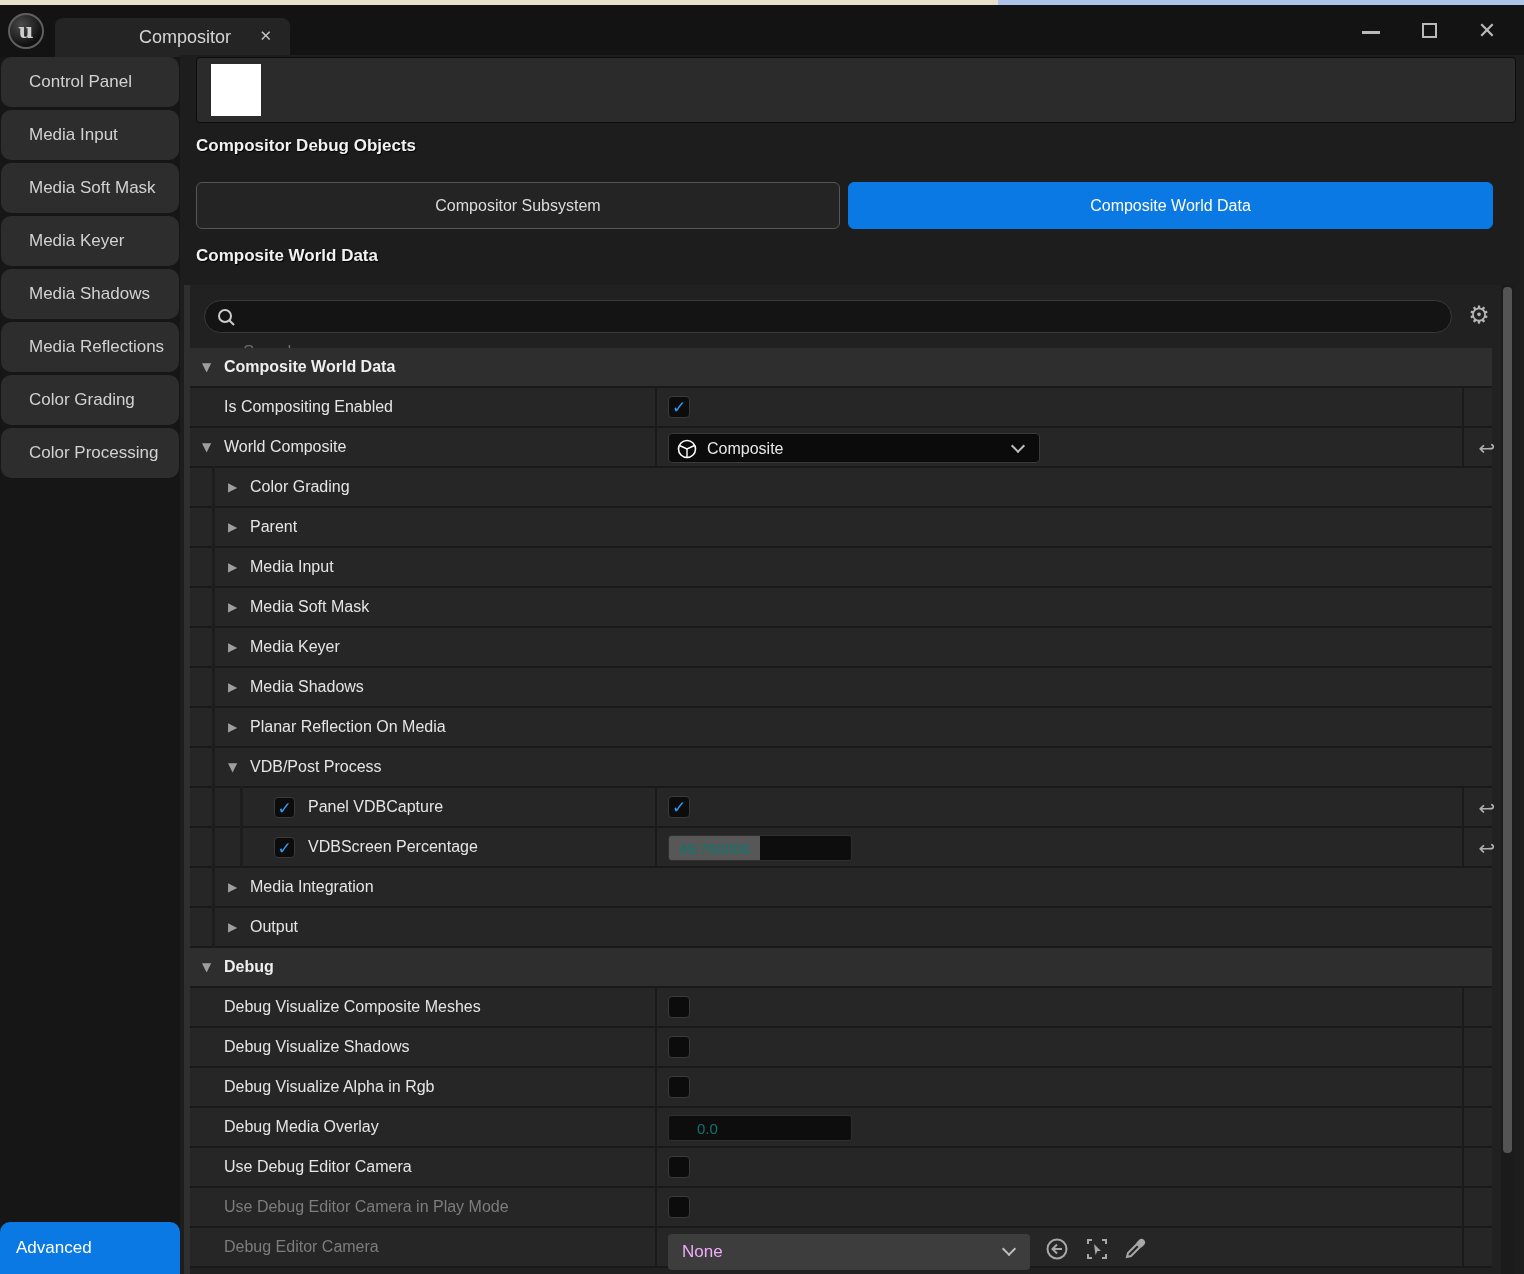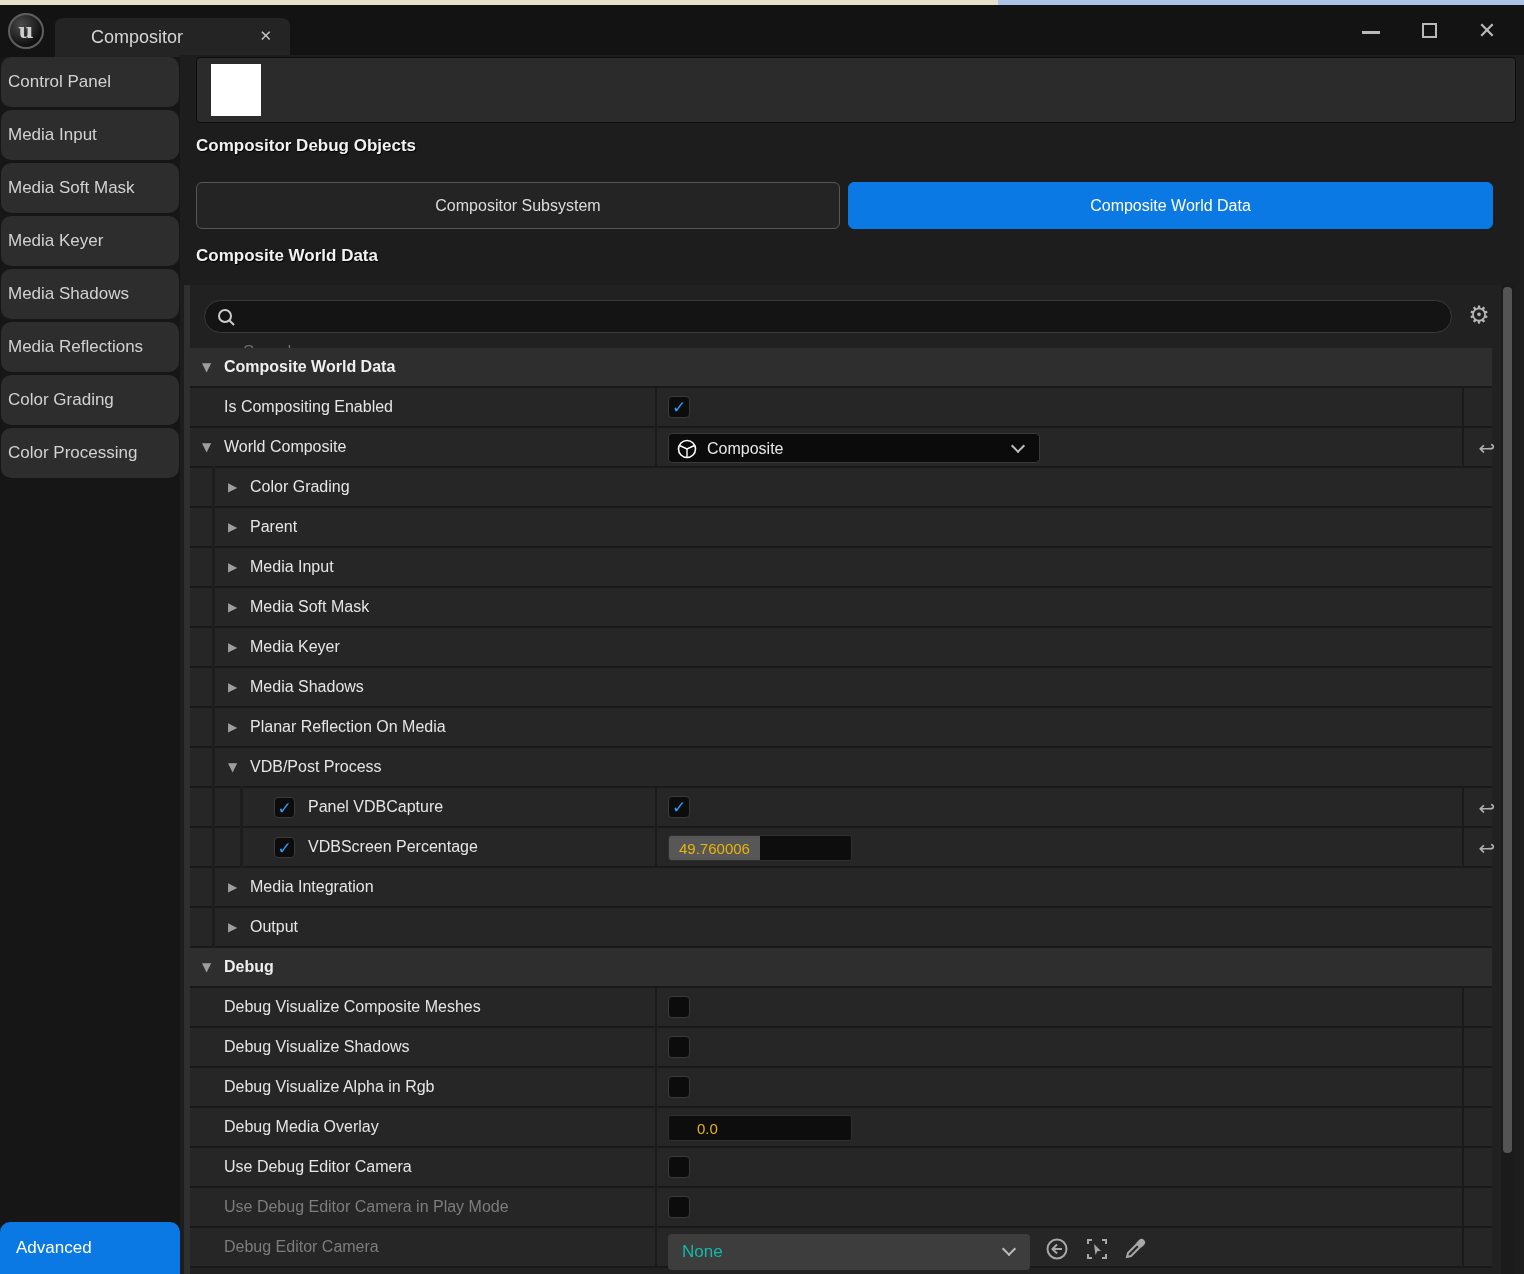--- a/index.html
+++ b/index.html
@@ -13,34 +13,34 @@
   .strip-right { left:998px; width:526px; background:#adc3e7; }
 
   
   .titlebar { position:absolute; left:0; top:5px; width:1524px; height:52px; background:#131313; }
   .ue-logo { position:absolute; left:8px; top:8px; width:36px; height:36px; border-radius:50%;
              background:radial-gradient(circle at 35% 30%, #4a4a4a, #101010 70%);
              border:2px solid #5f5f5f; color:#cfcfcf; text-align:center; line-height:32px;
              font-family:"DejaVu Serif", serif; font-size:21px; font-weight:bold; }
   .tab { position:absolute; left:55px; top:13px; width:235px; height:39px; background:#242424;
          border-radius:8px 8px 0 0; color:#d6d6d6; font-size:18px; }
-  .tab .tab-label { position:absolute; left:36px; top:9px; width:140px; text-align:left; }
+  .tab .tab-label { position:absolute; left:36px; top:9px; width:140px; text-align:right; }
   .tab .tab-close { position:absolute; right:18px; top:9px; color:#c2c2c2; font-size:15px; cursor:default; }
   .win-controls { position:absolute; right:0; top:0; height:52px; }
   .win-btn { position:absolute; top:0; width:46px; height:52px; color:#b9b9b9; text-align:center; line-height:52px; font-size:18px; }
   .win-min { right:130px; }
   .win-max { right:72px; }
   .win-close { right:14px; font-size:22px; }
   .win-max .box { display:inline-block; width:15px; height:15px; border:2px solid #b9b9b9; vertical-align:middle; margin-top:-4px; }
   .win-min .dash { display:inline-block; width:18px; height:0; border-top:3px solid #b9b9b9; vertical-align:middle; }
 
   
   .sidebar { position:absolute; left:0; top:57px; width:180px; bottom:0; background:#161616; }
   .side-item { position:relative; width:178px; height:50px; margin:0 0 3px 1px; background:#2d2d2d;
-               border-radius:10px; color:#d2d2d2; font-size:17px; line-height:50px; padding-left:7px; cursor:pointer; }
+               border-radius:10px; color:#d2d2d2; font-size:17px; line-height:50px; padding-left:28px; cursor:pointer; }
   .advanced-btn { position:absolute; left:0; bottom:0; width:180px; height:52px; background:#0b79e4;
                   border-radius:10px 10px 0 0; color:#ffffff; font-size:17px; line-height:52px; padding-left:16px; cursor:pointer; }
 
   
   .main { position:absolute; left:180px; top:55px; right:0; bottom:0; background:#1d1d1d; }
 
   .header-panel { position:absolute; left:16px; top:2px; width:1320px; height:66px; background:#2b2b2b;
                   border:1px solid #0c0c0c; border-radius:4px; }
   .header-square { position:absolute; left:14px; top:6px; width:50px; height:52px; background:#ffffff; }
   .header-title { position:absolute; left:0; right:0; top:7px; text-align:center; color:#ffffff;
@@ -88,36 +88,36 @@
   .checkbox { position:absolute; width:22px; height:22px; top:8px; background:#0c0c0c; border:1px solid #3a3a3a;
               border-radius:4px; cursor:pointer; text-align:center; }
   .checkbox.small { width:21px; height:21px; top:9px; }
   .checkbox.checked::after { content:"✓"; color:#2f9cf5; font-size:17px; font-weight:bold; line-height:20px;
                              font-family:"DejaVu Sans",sans-serif; }
 
   
   .spin { position:absolute; left:478px; top:7px; width:184px; height:26px; background:#0d0d0d;
           border:1px solid #2f2f2f; border-radius:3px; overflow:hidden; cursor:text; }
   .spin .fill { position:absolute; left:0; top:0; bottom:0; background:#575757; }
-  .spin .spin-val { position:absolute; left:10px; top:4px; color:#eab308; font-size:15px; }
+  .spin .spin-val { position:absolute; left:10px; top:4px; color:#0f766e; font-size:15px; }
   .spin.indent .spin-val { left:28px; }
 
   
   .obj-dropdown { position:absolute; left:478px; top:5px; width:372px; height:30px; background:#0b0b0b;
                   border:1px solid #3a3a3a; border-radius:4px; cursor:pointer; }
   .obj-dropdown .obj-icon { position:absolute; left:8px; top:5px; }
   .obj-dropdown .obj-label { position:absolute; left:38px; top:6px; color:#e8e8e8; font-size:16px; }
   .chev { position:absolute; width:10px; height:10px; border-right:2px solid #bdbdbd; border-bottom:2px solid #bdbdbd;
           transform:rotate(45deg); }
   .obj-dropdown .chev { right:16px; top:7px; }
 
   
   .none-dropdown { position:absolute; left:478px; top:6px; width:362px; height:36px; background:#3d3d3d;
                    border-radius:4px; cursor:pointer; }
-  .none-dropdown .none-label { position:absolute; left:14px; top:8px; color:#14b8a6; font-size:17px; }
+  .none-dropdown .none-label { position:absolute; left:14px; top:8px; color:#f0abfc; font-size:17px; }
   .none-dropdown .chev { right:16px; top:10px; }
 
   .reset-btn { position:absolute; left:1283px; top:6px; width:28px; height:28px; color:#b0b0b0;
                font-size:20px; line-height:28px; text-align:center; font-family:"DejaVu Sans",sans-serif; cursor:pointer; }
 
   .asset-tool { position:absolute; top:9px; width:24px; height:24px; cursor:pointer; }
   .tool-1 { left:855px; } .tool-2 { left:895px; } .tool-3 { left:933px; }
 
   
   .scrollbar { position:absolute; right:0; top:0; width:13px; bottom:0; background:#1b1b1b; }

